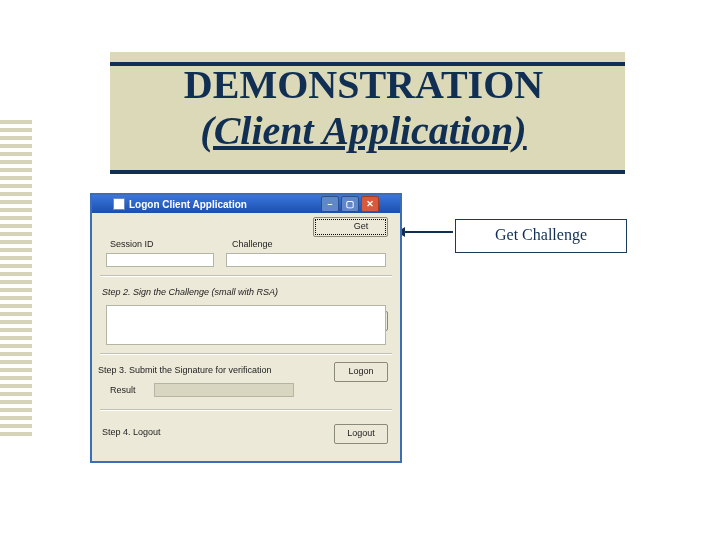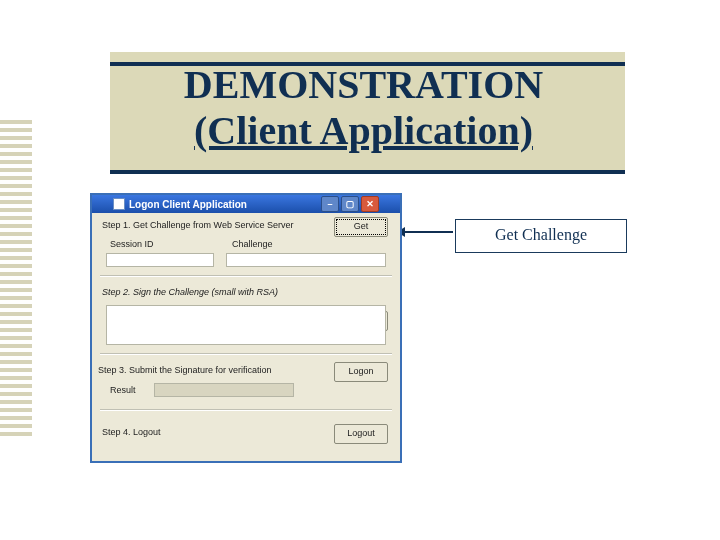--- a/index.html
+++ b/index.html
@@ -6,41 +6,41 @@
   .slide{position:relative;width:720px;height:540px;}
   
   .ruled{position:absolute;top:120px;left:0;width:32px;height:320px;
     background:repeating-linear-gradient(to bottom,#d6d3b8 0,#d6d3b8 4px,#ffffff 4px,#ffffff 8px);}
   
   .title-band{position:absolute;top:52px;left:110px;right:95px;height:120px;background:#dcd9b8;}
   .title-rule-top{position:absolute;top:62px;left:110px;right:95px;height:4px;background:#102f52;}
   .title-rule-bot{position:absolute;top:170px;left:110px;right:95px;height:4px;background:#102f52;}
   .title-text{position:absolute;top:58px;left:102px;right:95px;height:120px;text-align:center;
     font-size:40px;font-weight:bold;color:#102f52;line-height:1.15;padding-top:4px;}
-  .ul{text-decoration:underline;}
+  .ul{text-decoration:underline;font-style:italic;}
   
   .arrow{position:absolute;top:231px;left:398px;width:55px;height:2px;background:#102f52;}
   .arrow:before{content:"";position:absolute;left:-6px;top:-4px;border:5px solid transparent;border-right:8px solid #102f52;}
   .callout{position:absolute;top:219px;left:455px;width:170px;height:32px;border:1px solid #1a3a5c;
     font-size:16px;color:#102f52;text-align:center;line-height:30px;background:#fff;}
   
   .win{position:absolute;top:193px;left:90px;width:308px;height:266px;border:2px solid #3a6fb7;background:#ece9d8;}
   .titlebar{height:18px;background:linear-gradient(to bottom,#3a76e0,#1b4fab);display:flex;align-items:center;
     color:#fff;font-family:Tahoma,sans-serif;font-size:10px;font-weight:bold;padding:0 21px;}
   .tb-icon{width:12px;height:12px;background:#fff;margin-right:4px;border:1px solid #6b8fc4;box-sizing:border-box;}
   .tb-spacer{flex:1;}
   .tb-btn{width:16px;height:14px;margin-left:2px;background:#5f87c9;border:1px solid #2b4f8a;border-radius:2px;
     display:flex;align-items:center;justify-content:center;color:#fff;font-size:9px;font-family:Arial,sans-serif;}
   .tb-close{background:#d85a3d;border-color:#a23b23;}
   .panel{position:absolute;left:8px;right:8px;background:#fff;border:1px solid #c0c0b4;font-family:Tahoma,Arial,sans-serif;font-size:9px;color:#222;}
   .plabel{position:absolute;font-family:Tahoma,Arial,sans-serif;font-size:9px;color:#222;}
   .field{position:absolute;height:14px;background:#fff;border:1px solid #b5b5a5;box-sizing:border-box;}
   .btn{position:absolute;width:52px;height:18px;background:#ece9d8;border:1px solid #8a8a7a;border-radius:2px;
     font-family:Tahoma,Arial,sans-serif;font-size:9px;text-align:center;line-height:16px;color:#222;}
-  .btn-focus{outline:1px dotted #000;outline-offset:-3px;}
+  .btn-focus{outline:1px dotted #000;outline-offset:-3px;padding-left:21px;}
 </style>
 </head>
 <body>
 
 <div class="slide">
   <div class="ruled"></div>
 
   <div class="title-band"></div>
   <div class="title-rule-top"></div>
   <div class="title-rule-bot"></div>
@@ -55,21 +55,20 @@
   <div class="win">
     <div class="titlebar">
       <div class="tb-icon"></div>
       <span>Logon Client Application</span>
       <div class="tb-spacer"></div>
       <div class="tb-btn">–</div>
       <div class="tb-btn">▢</div>
       <div class="tb-btn tb-close">✕</div>
     </div>
 
-    <div class="plabel" style="top:25px;left:10px;">Step 1. Get Challenge from Web Service Server</div>
     <div class="btn btn-focus" style="top:22px;right:12px;">Get</div>
     <div class="plabel" style="top:44px;left:18px;">Session ID</div>
     <div class="plabel" style="top:44px;left:140px;">Challenge</div>
     <div class="field" style="top:58px;left:14px;width:108px;"></div>
     <div class="field" style="top:58px;left:134px;width:160px;"></div>
     <div class="panel" style="top:80px;height:1px;border:none;border-top:1px solid #c0c0b4;"></div>
 
     <div class="plabel" style="top:92px;left:10px;font-style:italic;">Step 2. Sign the Challenge (small with RSA)</div>
     <div class="btn" style="top:72px;right:12px;margin-top:44px;">Sign</div>
     <div class="field" style="top:110px;left:14px;right:14px;height:40px;"></div>

